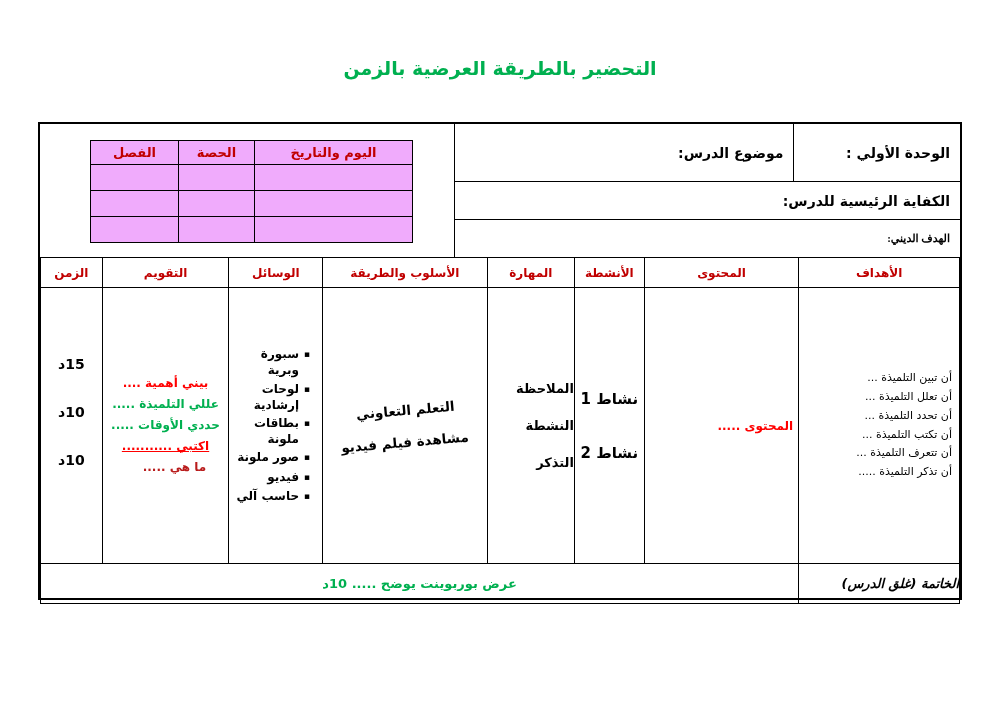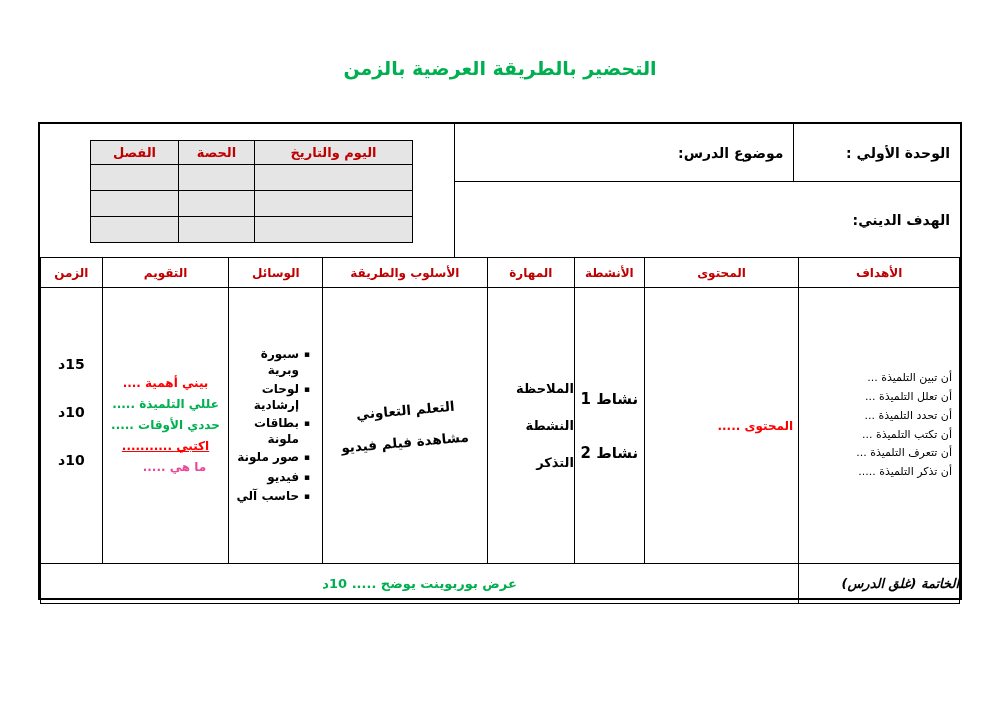--- a/index.html
+++ b/index.html
@@ -17,34 +17,34 @@
   }
   .outer {
     position:absolute; top:122px; left:38px; width:924px; height:478px;
     border:2px solid #000; background:#fff;
     display:flex; flex-direction:column;
   }
   
   .top { height:133px; flex:none; display:flex; }
   .top-left { width:45%; position:relative; }
   .mini { position:absolute; top:16px; left:50px; border-collapse:collapse; direction:rtl; }
-  .mini th, .mini td { border:1px solid #000; background:#e5e5e5; }
+  .mini th, .mini td { border:1px solid #000; background:#f0abfc; }
   .mini th { font-size:13px; font-weight:bold; color:#c00000; padding:4px 6px; text-align:center; }
   .col-day   { width:158px; }
   .col-period{ width:76px; }
   .col-class { width:88px; }
   .mini td { height:26px; }
   .top-right { flex:1; border-left:1px solid #000; display:flex; flex-direction:column; direction:rtl; }
   .tr1 { height:58px; display:flex; border-bottom:1px solid #000; }
   .cell-unit  { width:33%; border-left:1px solid #000; display:flex; align-items:center;
                 padding:0 10px; font-weight:bold; font-size:14px; }
   .cell-topic { flex:1; display:flex; align-items:center; padding:0 10px; font-weight:bold; font-size:14px; }
   .tr2 { height:38px; border-bottom:1px solid #000; display:flex; align-items:center;
          padding:0 10px; font-weight:bold; font-size:14px; }
-  .tr3 { flex:1; display:flex; align-items:center; padding:0 10px; font-weight:bold; font-size:14px; }
+  .tr3 { flex:1; display:flex; align-items:center; padding:0 10px; font-weight:bold; font-size:11px;font-family:Liberation Serif, serif; }
   
   .grid { width:100%; height:345px; border-collapse:collapse; direction:rtl; table-layout:fixed; }
   .grid th, .grid td { border:1px solid #000; padding:0; vertical-align:middle; }
   .grid thead th { height:30px; font-size:12px; font-weight:bold; color:#c00000; text-align:center; }
   .body-row td { height:275px; }
   .cellbox { height:275px; display:flex; flex-direction:column; justify-content:center; }
   .obj-box { align-items:flex-start; padding-right:7px; }
   .obj-line { font-size:11px; line-height:1.72; text-align:right; width:100%; }
   .content-box { align-items:flex-end; padding-left:4px; }
   .content-note { font-size:12px; font-weight:bold; color:#ff0000; padding-right:5px; text-align:right; width:100%; }
@@ -100,20 +100,21 @@
             <td></td>
           </tr>
         </tbody>
       </table>
     </div>
     <div class="top-right">
       <div class="tr1">
         <div class="cell-unit">الوحدة الأولي :</div>
         <div class="cell-topic">موضوع الدرس:</div>
       </div>
+      <div class="tr2">الكفاية الرئيسية للدرس:</div>
       <div class="tr3">الهدف الديني:</div>
     </div>
   </div>
 
   <table class="grid">
     <colgroup>
       <col style="width:17.5%">
         <col style="width:16.8%">
         <col style="width:7.6%">
         <col style="width:9.5%">
@@ -199,21 +200,21 @@
                 </li>
             </ul>
           </div>
         </td>
         <td>
           <div class="cellbox eval-box">
             <div class="eval-line" style="color: rgb(255, 0, 0);">بيني أهمية ....</div>
             <div class="eval-line" style="color: rgb(0, 176, 80);">عللي التلميذة .....</div>
             <div class="eval-line" style="color: rgb(0, 176, 80);">حددي الأوقات .....</div>
             <div class="eval-line" style="color: rgb(255, 0, 0); text-decoration: underline;">اكتبي ...........</div>
-            <div class="eval-line" style="color: #ec4899; margin-left: 18px;">ما هي .....</div>
+            <div class="eval-line" style="color: #b91c1c; margin-left: 18px;">ما هي .....</div>
           </div>
         </td>
         <td>
           <div class="cellbox time-box">
             <div class="time-line">15د</div>
             <div class="time-line">10د</div>
             <div class="time-line">10د</div>
           </div>
         </td>
       </tr>

